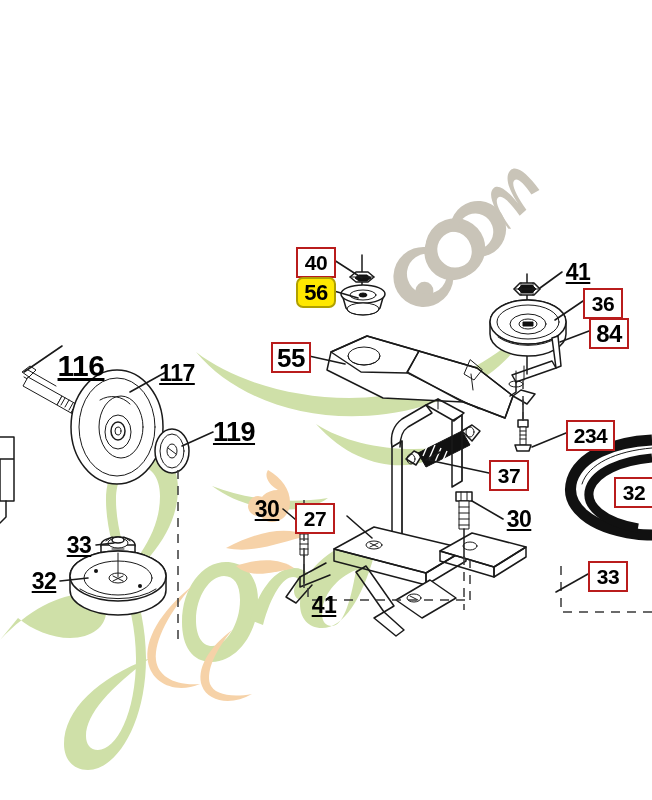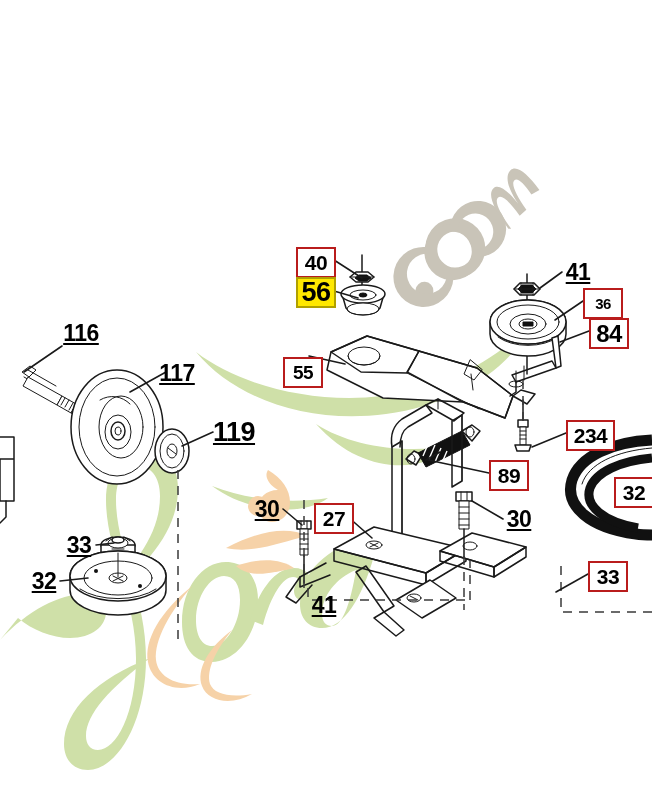--- a/index.html
+++ b/index.html
@@ -274,34 +274,34 @@
       <path class="lead" d="M566 433 L532 447"></path>
       <path class="lead" d="M489 473 L428 460"></path>
       <path class="lead" d="M347 516 L372 538"></path>
       <path class="lead" d="M588 574 L556 592"></path>
       <path class="lead" d="M426 460 L440 452"></path>
     </g>
 
   </svg>
 
   <div id="callout-layer">
-      <div class="callout cal-plain" style="left: 60px; top: 320px; width: 42px; height: 26px; font-size: 23px; text-align: right;">116</div>
+      <div class="callout cal-plain" style="left: 60px; top: 353px; width: 42px; height: 26px; font-size: 30px; text-align: right;">116</div>
       <div class="callout cal-plain" style="left: 156px; top: 360px; width: 42px; height: 26px; font-size: 23px;">117</div>
       <div class="callout cal-plain" style="left: 213px; top: 419px; width: 42px; height: 26px; font-size: 27px;">119</div>
       <div class="callout cal-plain" style="left: 63px; top: 532px; width: 32px; height: 26px; font-size: 23px;">33</div>
       <div class="callout cal-plain" style="left: 28px; top: 568px; width: 32px; height: 26px; font-size: 23px;">32</div>
       <div class="callout cal-plain" style="left: 251px; top: 496px; width: 32px; height: 26px; font-size: 23px;">30</div>
       <div class="callout cal-plain" style="left: 308px; top: 592px; width: 32px; height: 26px; font-size: 23px;">41</div>
       <div class="callout cal-plain" style="left: 503px; top: 506px; width: 32px; height: 26px; font-size: 23px;">30</div>
       <div class="callout cal-plain" style="left: 562px; top: 259px; width: 32px; height: 26px; font-size: 23px;">41</div>
       <div class="callout cal-boxed" style="left: 296px; top: 247px; width: 36px; height: 27px; font-size: 21px;">40</div>
-      <div class="callout cal-yellow" style="left: 296px; top: 277px; width: 36px; height: 27px; font-size: 27px;">56</div>
-      <div class="callout cal-boxed" style="left: 283px; top: 342px; width: 36px; height: 27px; font-size: 19px; margin-top: 15px;">55</div>
-      <div class="callout cal-boxed" style="left: 583px; top: 288px; width: 36px; height: 27px; font-size: 15px; text-align: center;">36</div>
+      <div class="callout cal-yellow" style="left: 296px; top: 277px; width: 36px; height: 27px; font-size: 22px; border-radius: 7px;">56</div>
+      <div class="callout cal-boxed" style="left: 271px; top: 342px; width: 36px; height: 27px; font-size: 26px;">55</div>
+      <div class="callout cal-boxed" style="left: 583px; top: 288px; width: 36px; height: 27px; font-size: 21px; text-align: center;">36</div>
       <div class="callout cal-boxed" style="left: 589px; top: 318px; width: 36px; height: 27px; font-size: 24px;">84</div>
       <div class="callout cal-boxed" style="left: 566px; top: 420px; width: 45px; height: 27px; font-size: 21px;">234</div>
-      <div class="callout cal-boxed" style="left: 489px; top: 460px; width: 36px; height: 27px; font-size: 21px;">89</div>
-      <div class="callout cal-boxed" style="left: 314px; top: 503px; width: 36px; height: 27px; font-size: 21px;">27</div>
+      <div class="callout cal-boxed" style="left: 489px; top: 460px; width: 36px; height: 27px; font-size: 21px;">37</div>
+      <div class="callout cal-boxed" style="left: 295px; top: 503px; width: 36px; height: 27px; font-size: 21px;">27</div>
       <div class="callout cal-boxed" style="left: 614px; top: 477px; width: 36px; height: 27px; font-size: 21px;">32</div>
       <div class="callout cal-boxed" style="left: 588px; top: 561px; width: 36px; height: 27px; font-size: 21px;">33</div>
     </div>
 
 </div>
 
 </body></html>

